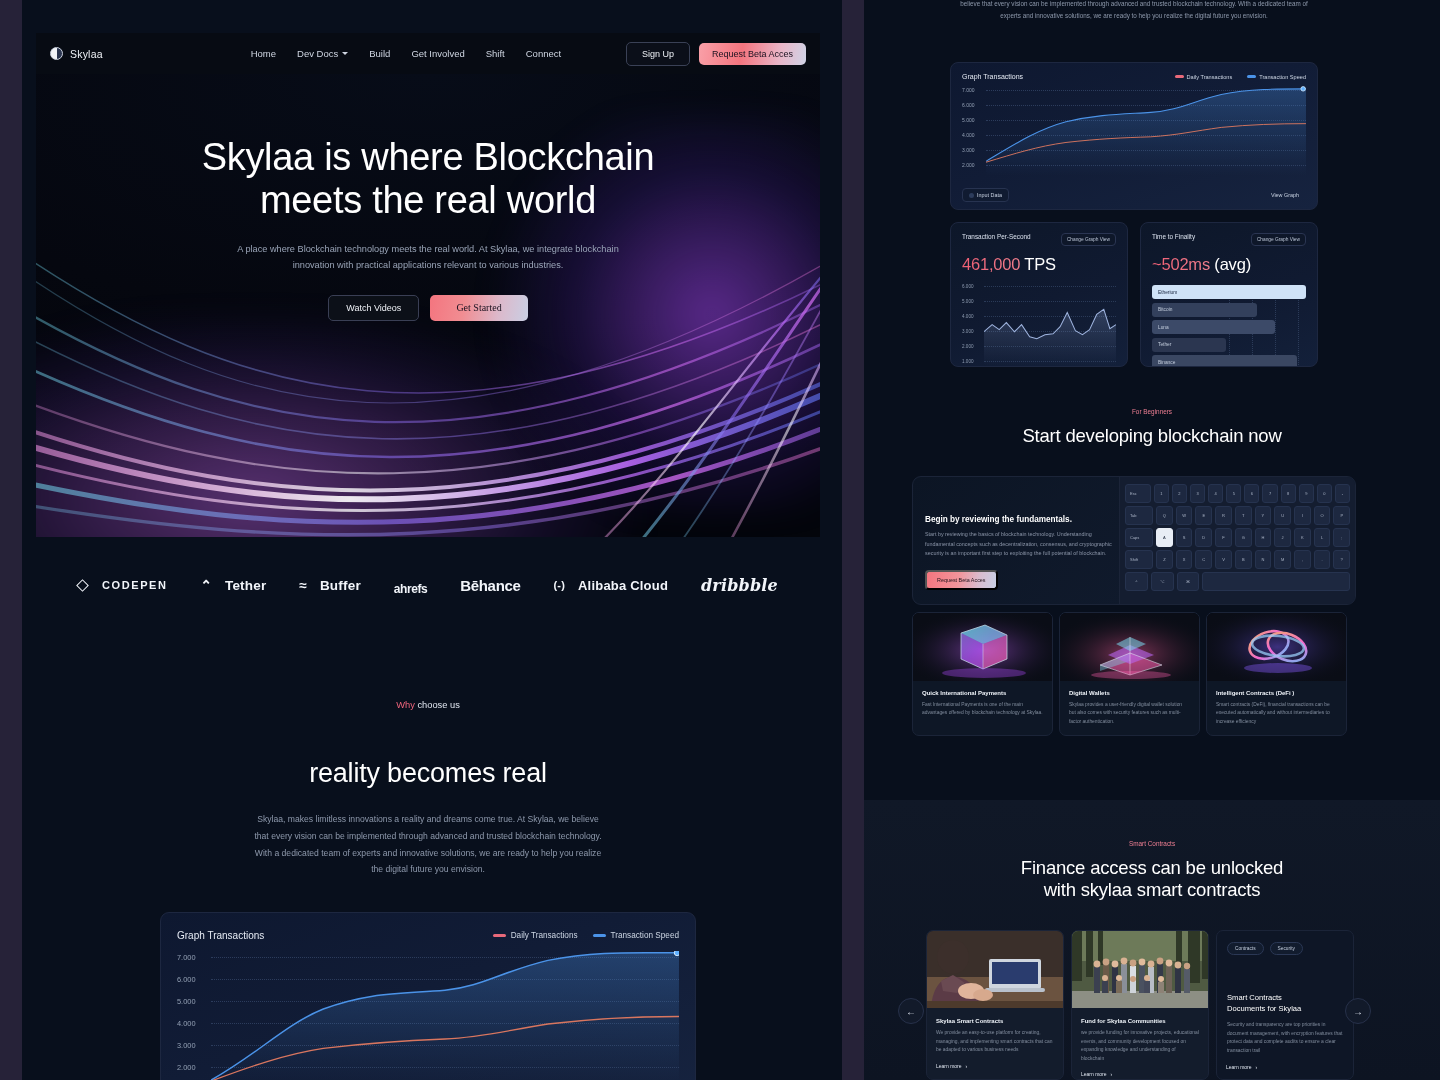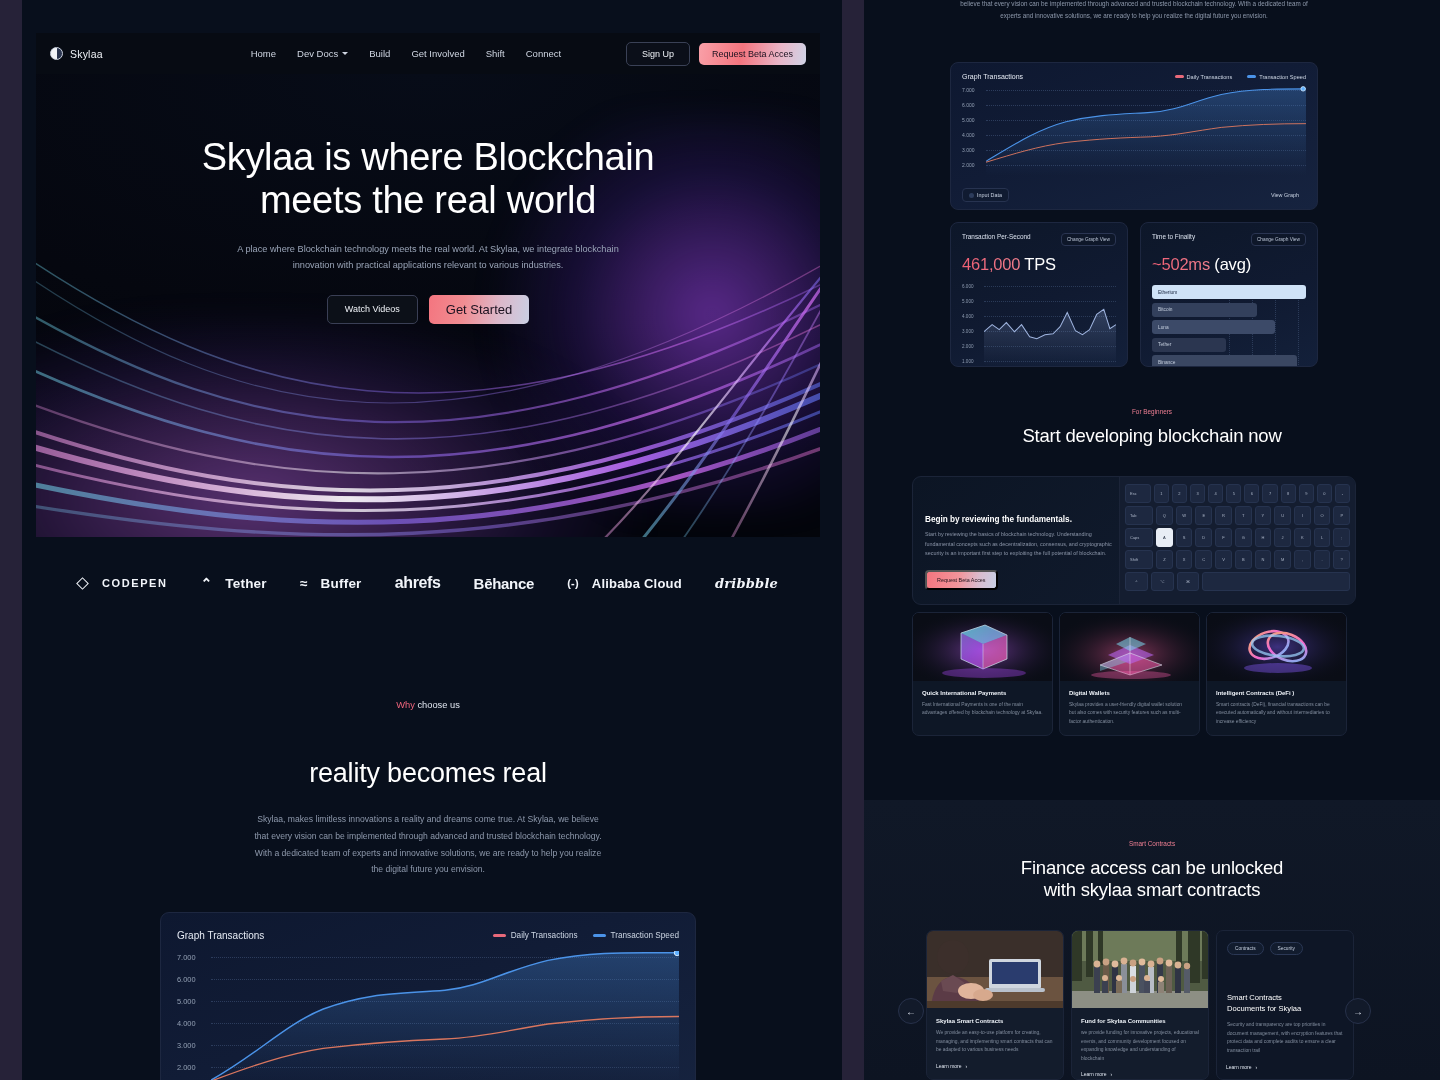--- a/index.html
+++ b/index.html
@@ -69,22 +69,23 @@
   .hero p {
     margin: 18px auto 0; max-width: 392px;
     font-size: 9.2px; line-height: 1.75; color:#9aa5b8;
   }
   .hero-btns { margin-top:22px; display:flex; justify-content:center; gap:11px; }
   .hero-btns .b1 {
     font-size:9px; color:#eef1f6; padding:7px 17px; border-radius:5px;
     border:1px solid #3a3f55; background:#0c1018;
   }
   .hero-btns .b2 {
-    font-size:13px; color:#1b1220; padding:7px 17px; border-radius:5px; border:none;
+    font-size:10px; color:#1b1220; padding:7px 26px; border-radius:5px; border:none;
     background: linear-gradient(100deg,#f4757f 0%,#f18d92 35%,#dcb9cb 70%,#c9cfe4 100%);
+    font-family: Liberation Serif, serif;
   }
 
   
   .streaks { position:absolute; inset:0; z-index:1; overflow:hidden;
     background: radial-gradient(ellipse 120% 90% at 50% 0%, #070c18 0%, #05070f 60%, #03050b 100%); }
   .streaks svg { position:absolute; bottom:-10px; left:0; width:784px; height:330px; }
   .glowA { position:absolute; right:-60px; top:40px; width:420px; height:400px;
     background: radial-gradient(circle at 60% 50%, rgba(160,70,240,.55), rgba(90,40,200,.18) 45%, transparent 70%);
     filter: blur(14px); }
   .glowB { position:absolute; left:-40px; bottom:-40px; width:640px; height:260px;
@@ -94,24 +95,24 @@
   
   .logos-wrap { position:absolute; left:36px; top:537px; width:784px; }
   .logos-caption { text-align:center; font-size:9.4px; color:#9aa5b8; padding-top:33px; }
   .logos-row {
     display:flex; justify-content:space-between; align-items:center;
     padding: 37px 42px 0 42px;
   }
   .logo { color:#f2f5fa; font-size:13.5px; font-weight:700; letter-spacing:.2px;
     display:flex; align-items:center; gap:13px; white-space:nowrap; }
   .logo.codepen { font-size:11px; font-weight:700; letter-spacing:1.6px; }
-  .logo.ahrefs { font-size:16px; letter-spacing:-.4px; }
+  .logo.ahrefs { font-size:12px; letter-spacing:-.4px;margin-top:8px; }
   .logo.behance { font-size:15px; letter-spacing:-.3px; }
   .logo.alibaba { font-size:13px; }
-  .logo.dribbble { font-family:"DejaVu Serif", serif; font-style:italic; font-size:13px; font-weight:700; }
+  .logo.dribbble { font-family:"DejaVu Serif", serif; font-style:italic; font-size:16px; font-weight:700; }
   .lg-ico { display:inline-block; }
 
   
   .why { position:absolute; left:36px; top:700px; width:784px; text-align:center; }
   .eyebrow { font-size:9.3px; color:#e0e6f0; }
   .eyebrow b { color:#f0657d; font-weight:400; }
   .why h2 {
     margin-top:16px; font-size:27px; line-height:1.17; font-weight:400; color:#fff;
     letter-spacing:-.2px;
   }

